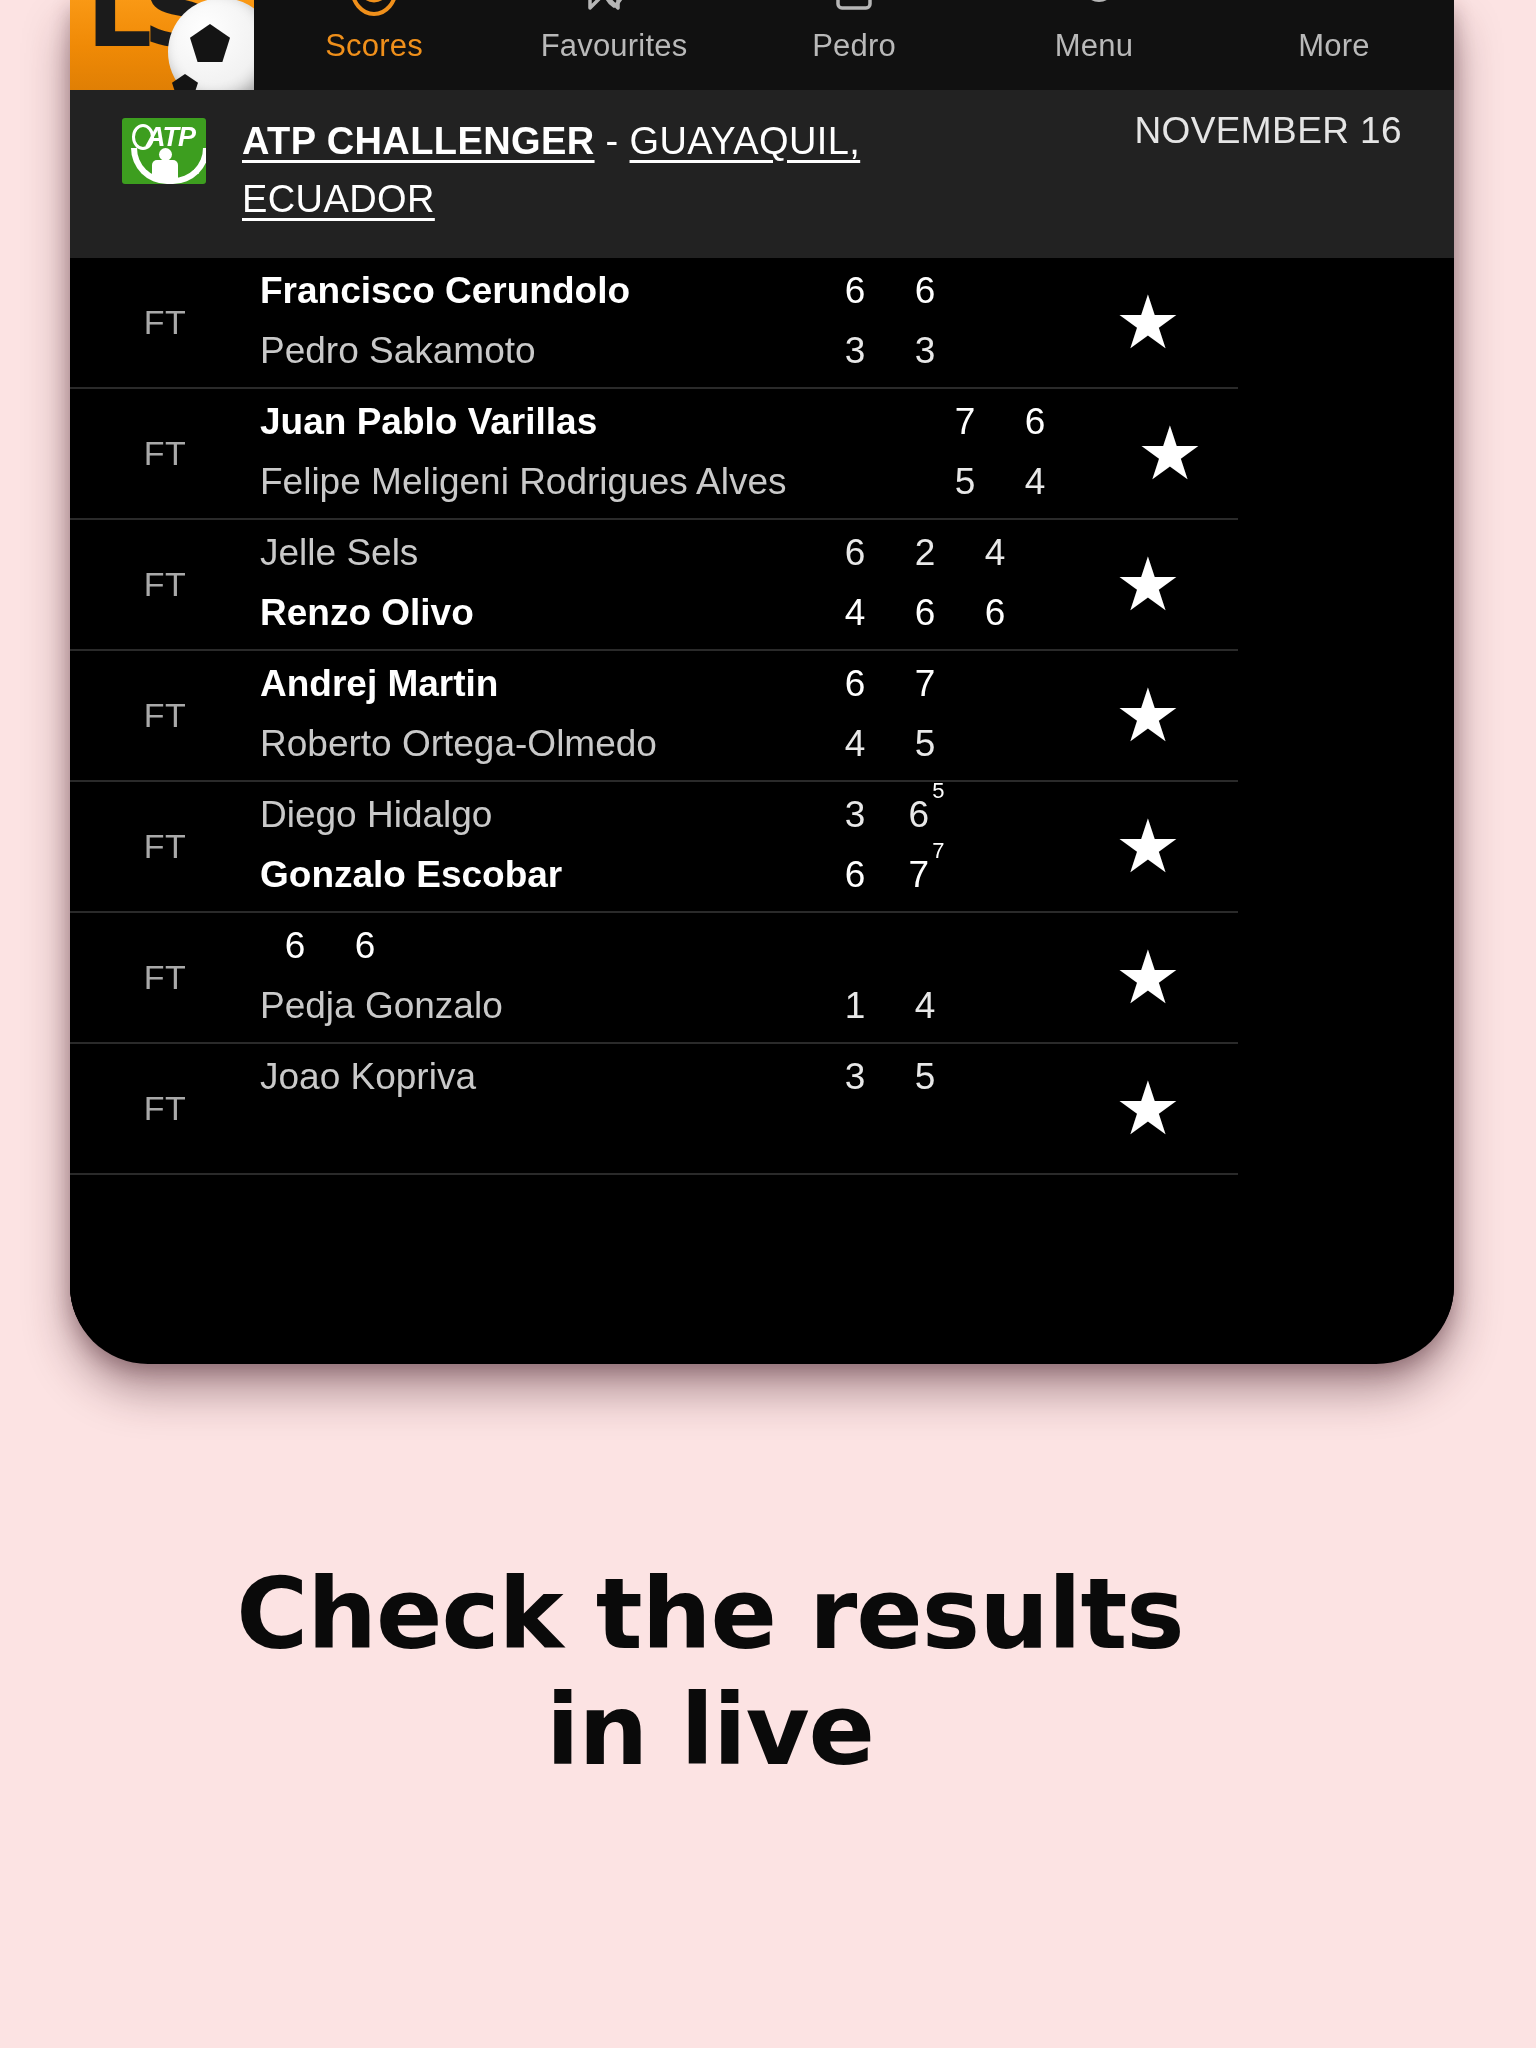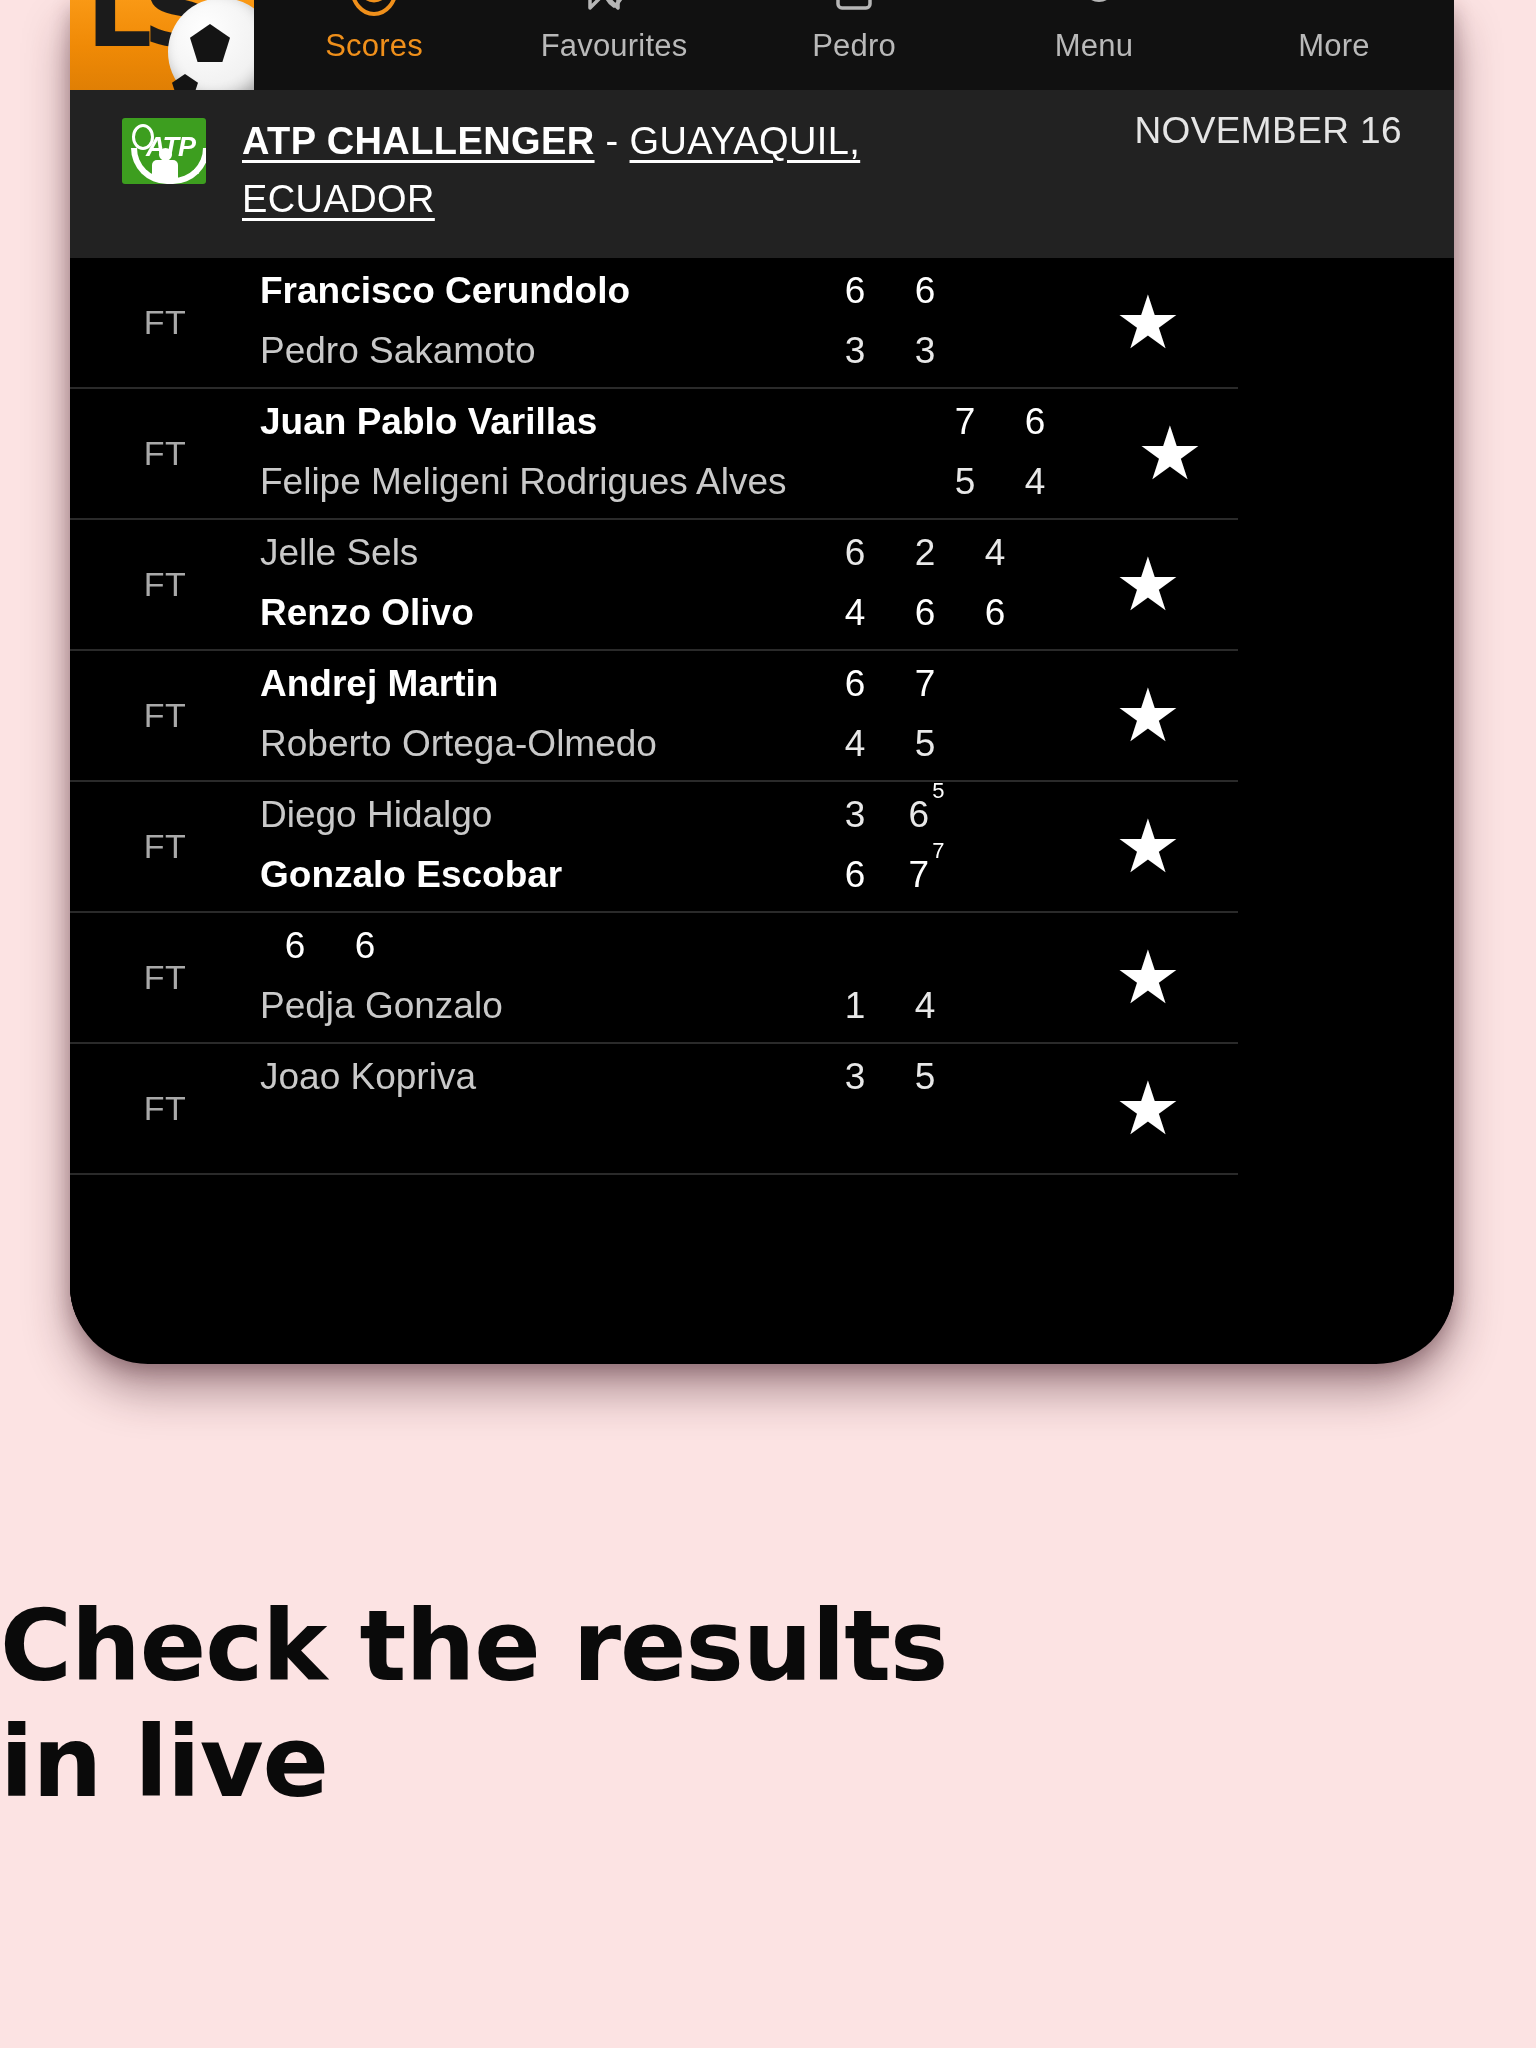--- a/index.html
+++ b/index.html
@@ -159,21 +159,21 @@
     margin-top: 6px;
     background: #3d9e1f;
     border-radius: 3px;
     position: relative;
     flex: 0 0 auto;
     overflow: hidden;
   }
   .atp-logo .atp-text {
     position: absolute;
     left: 24px;
-    top: 14px;
+    top: 4px;
     font-size: 27px;
     font-style: italic;
     font-weight: bold;
     color: #ffffff;
     font-family: "Liberation Sans", sans-serif;
     letter-spacing: -1px;
   }
   .atp-logo .racket {
     position: absolute;
     left: 10px;
@@ -326,23 +326,23 @@
   .star {
     color: #ffffff;
     font-size: 74px;
     line-height: 74px;
   }
 
   
   .caption {
     position: absolute;
     left: 0;
-    top: 1588px;
+    top: 1556px;
     width: 1420px;
-    text-align: left;
+    text-align: center;
     color: #0a0a0a;
   }
   .caption-line {
     font-size: 98px;
     line-height: 116px;
     font-weight: bold;
     letter-spacing: -1px;
     font-family: "DejaVu Sans", sans-serif;
   }
 </style>

